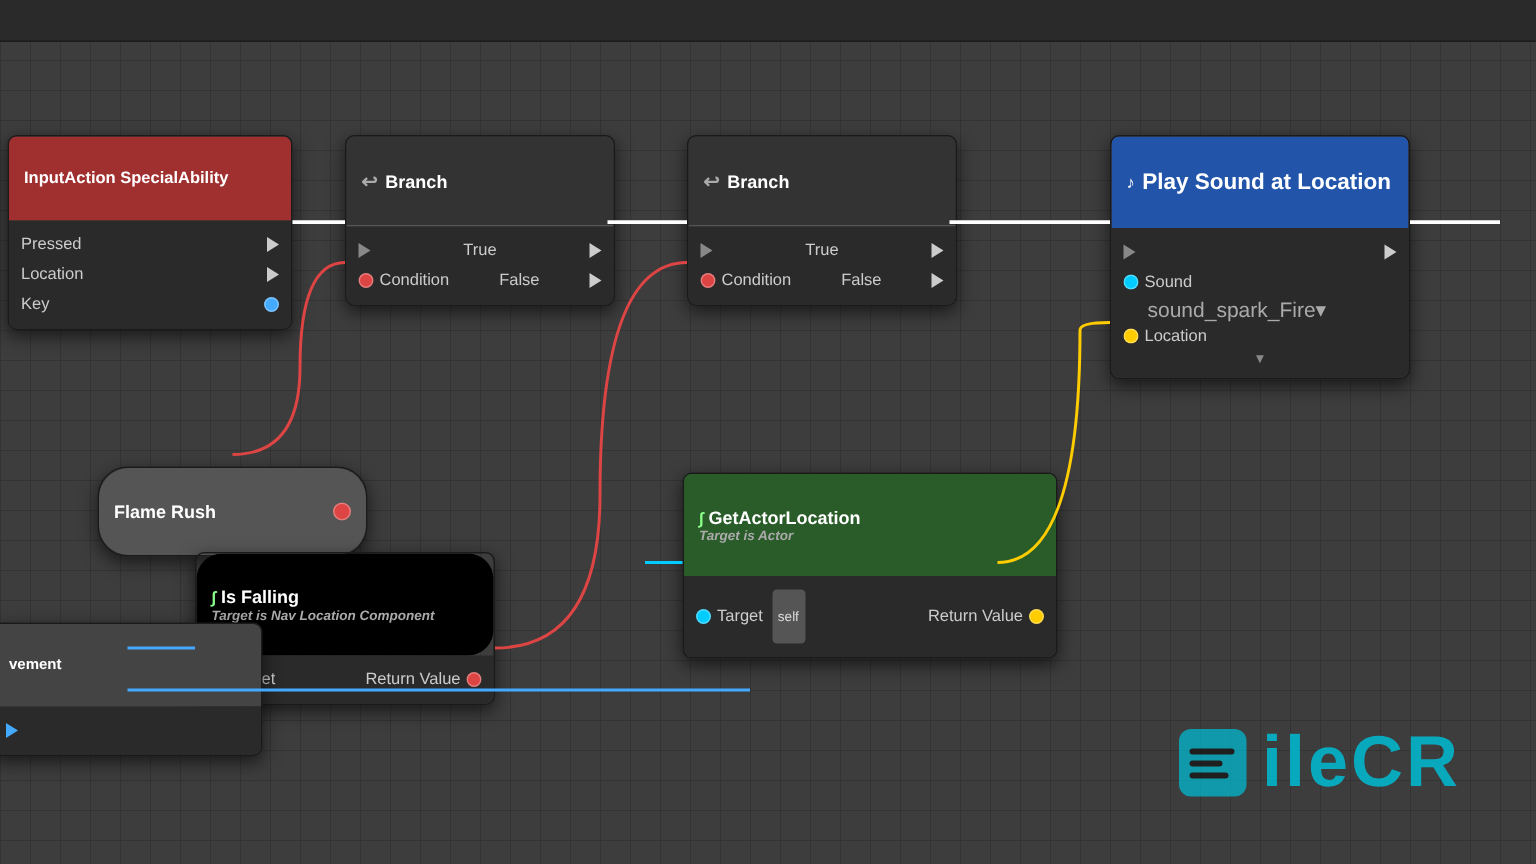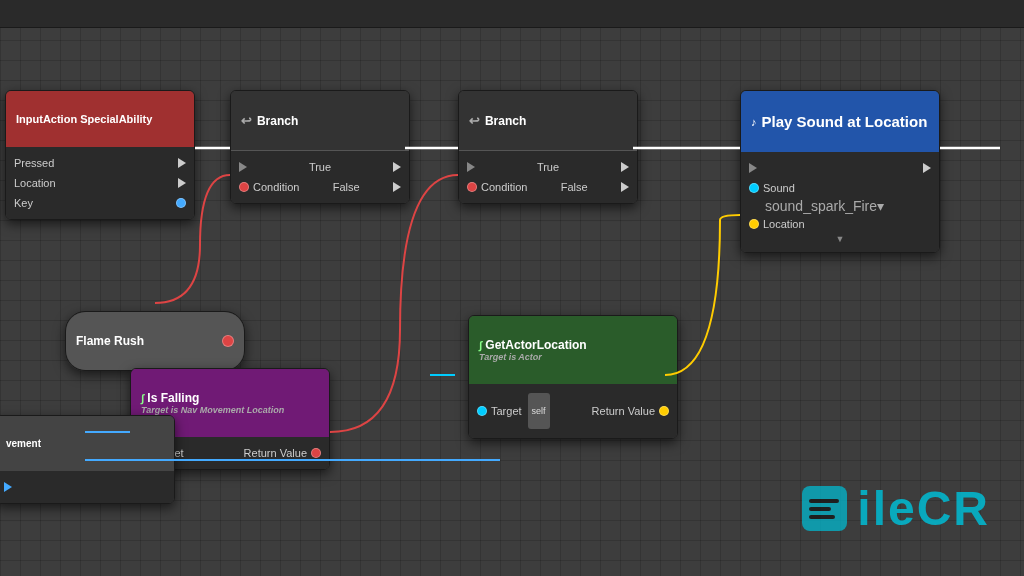--- a/index.html
+++ b/index.html
@@ -158,28 +158,29 @@
     }
 
     
     .node-is-falling {
       left: 130px;
       top: 368px;
       width: 200px;
     }
 
     .node-is-falling .node-header {
-      background: #701a75;
+      background: #000000;
+      border-radius: 17px;
     }
 
     
     .node-get-actor {
-      left: 468px;
+      left: 455px;
       top: 315px;
-      width: 210px;
+      width: 250px;
     }
 
     .node-get-actor .node-header {
       background: #2a5c2a;
     }
 
     
     .node-movement {
       left: -5px;
       top: 415px;
@@ -196,21 +197,21 @@
       top: 0; left: 0;
       width: 100%; height: 100%;
       pointer-events: none;
       z-index: 50;
     }
 
     
     .watermark {
       position: absolute;
       bottom: 40px;
-      right: 34px;
+      right: 50px;
       display: flex;
       align-items: flex-start;
       gap: 5px;
       opacity: 0.85;
     }
 
     .watermark-icon {
       width: 55px;
       height: 55px;
     }
@@ -380,21 +381,21 @@
     <span>Flame Rush</span>
     <span class="pin-dot pin-red" style="width:12px;height:12px;"></span>
   </div>
 </div>
 
 <div class="bp-node node-is-falling">
   <div class="node-header">
     <div>
       <span style="font-size:11px; color:#8f8;">∫</span>
       <span>Is Falling</span>
-      <span class="node-subtitle-text">Target is Nav Movement Location</span>
+      <span class="node-subtitle-text">Target is Nav Location Component</span>
     </div>
   </div>
   <div class="node-body">
     <div class="node-row">
       <span class="pin">
         <span class="pin-dot pin-blue"></span>
         <span>Target</span>
       </span>
       <span class="pin">
         <span>Return Value</span>

